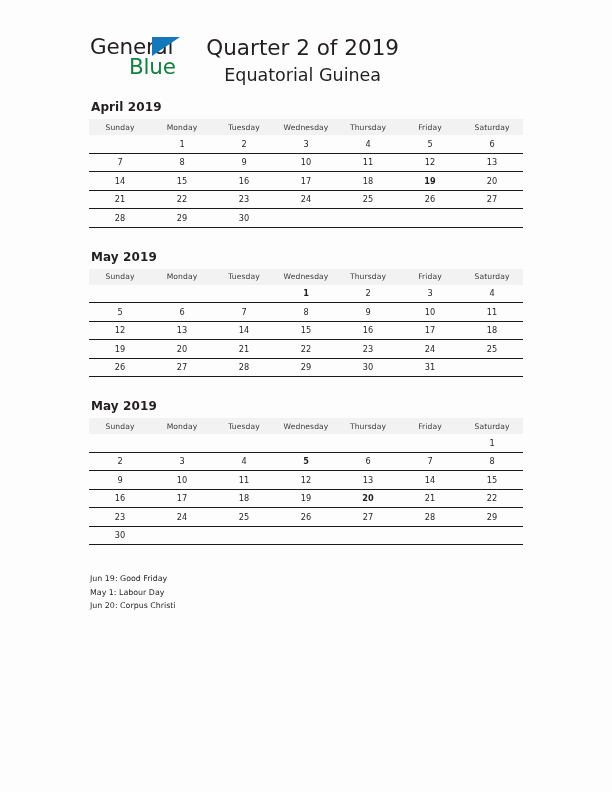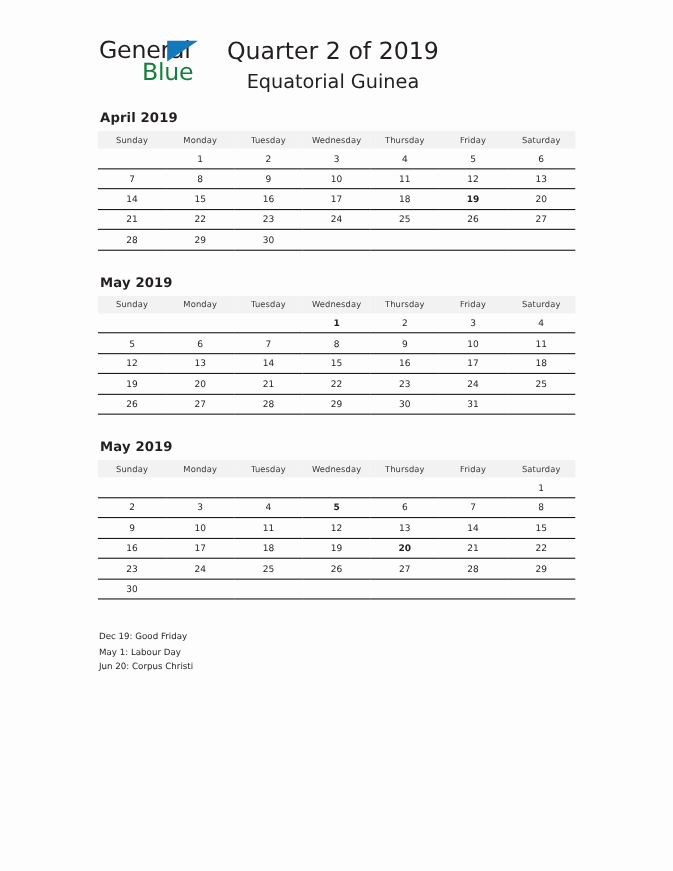--- a/index.html
+++ b/index.html
@@ -365,16 +365,16 @@
             <td class="empty"></td>
             <td class="empty"></td>
             <td class="empty"></td>
           </tr>
         </tbody>
       </table>
     </div>
   </div>
 
 <div class="legend" id="legend-root">
-    <div class="legend-item">Dec 19: Good Friday</div>
+    <div class="legend-item">Jun 19: Good Friday</div>
     <div class="legend-item">May 1: Labour Day</div>
     <div class="legend-item">Jun 20: Corpus Christi</div>
   </div>
 
 </body></html>

